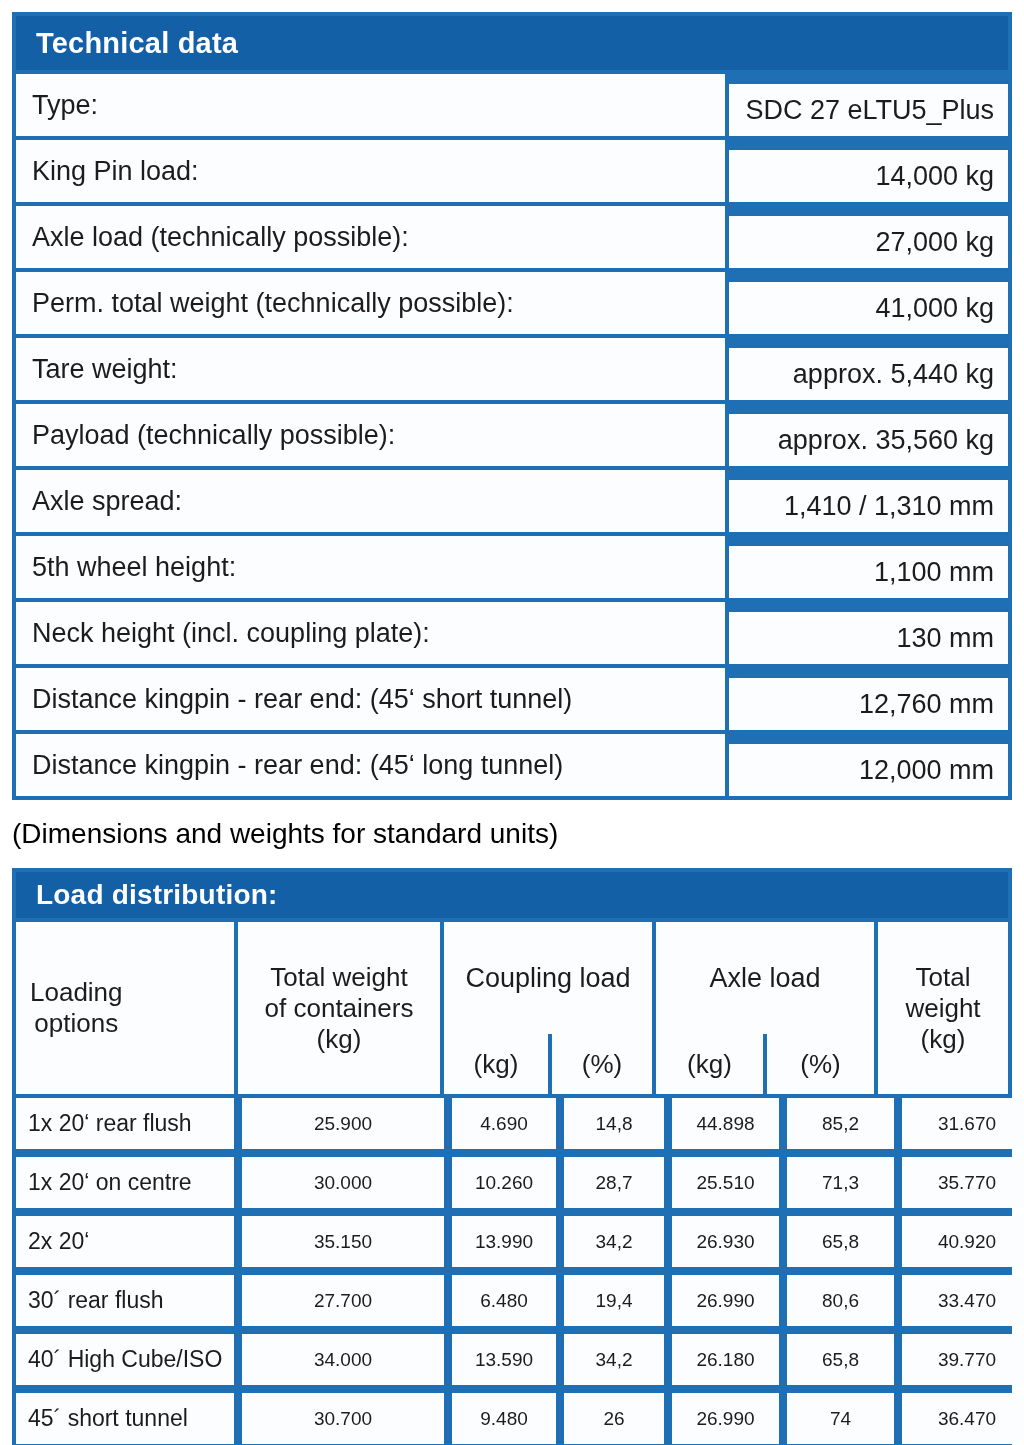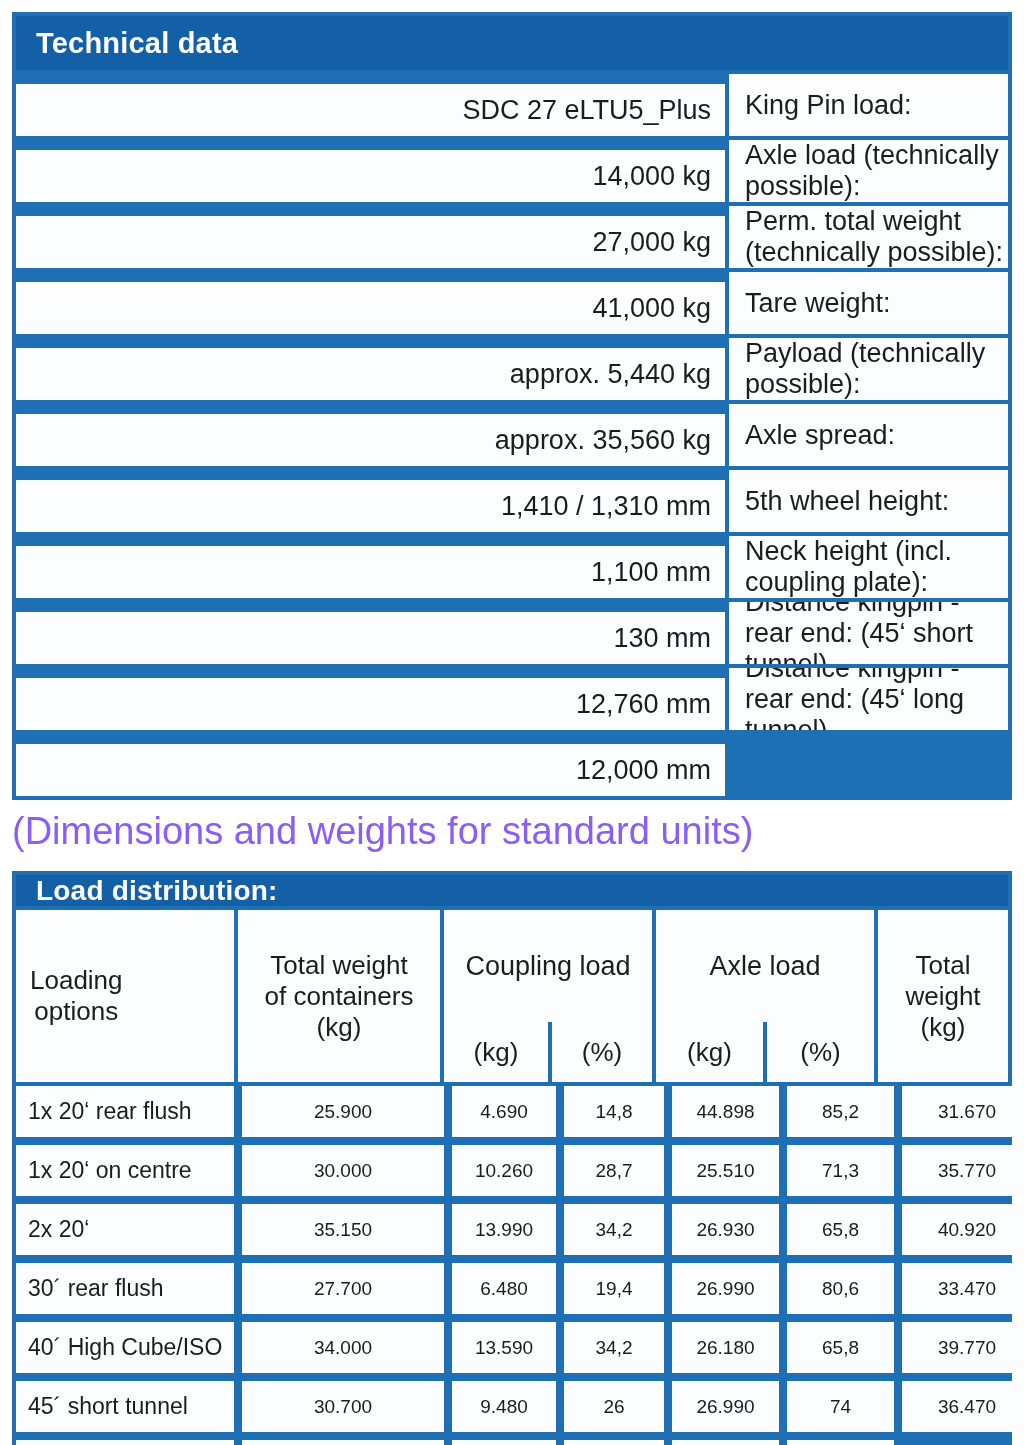--- a/index.html
+++ b/index.html
@@ -35,25 +35,25 @@
     margin-top: 4px;
     display: grid;
     grid-template-columns: 709px 1fr;
     grid-auto-rows: 62px;
     gap: 4px;
   }
   .t1-grid .label { padding-left: 16px; font-size: 27px; }
   .t1-grid .value { justify-content: flex-end; padding-right: 14px; font-size: 27px; text-align: right; margin-top: 10px; }
 
   
-  .caption { margin: 10px 0 0 0; font-size: 38px; color: #8b5cf6; }
+  .caption { margin: 18px 0 0 0; font-size: 28px; color: #000000; }
 
   
   .tbl2 { margin-top: 18px; padding: 4px 4px 0 4px; }
-  .tbl2 .band { height: 31px; font-size: 28px; }
+  .tbl2 .band { height: 46px; font-size: 28px; }
   .t2-head {
     margin-top: 4px;
     display: grid;
     grid-template-columns: 218px 202px 208px 218px 130px;
     gap: 4px;
     height: 172px;
   }
   .t2-head .cell { font-size: 26px; }
   .head-simple { justify-content: center; }
   .head-left { padding-left: 14px; }
@@ -80,20 +80,21 @@
   .bottom-bar { height: 9px; background: #1a3a60; margin: 4px -4px 0 -4px; }
 </style>
 </head>
 <body>
 
 <div class="page">
 
   <div class="tbl tbl1">
     <div class="band">Technical data</div>
     <div class="t1-grid">
+      <div class="cell label">Type:</div>
       <div class="cell value">SDC 27 eLTU5_Plus</div>
       <div class="cell label">King Pin load:</div>
       <div class="cell value">14,000 kg</div>
       <div class="cell label">Axle load (technically possible):</div>
       <div class="cell value">27,000 kg</div>
       <div class="cell label">Perm. total weight (technically possible):</div>
       <div class="cell value">41,000 kg</div>
       <div class="cell label">Tare weight:</div>
       <div class="cell value">approx. 5,440 kg</div>
       <div class="cell label">Payload (technically possible):</div>

